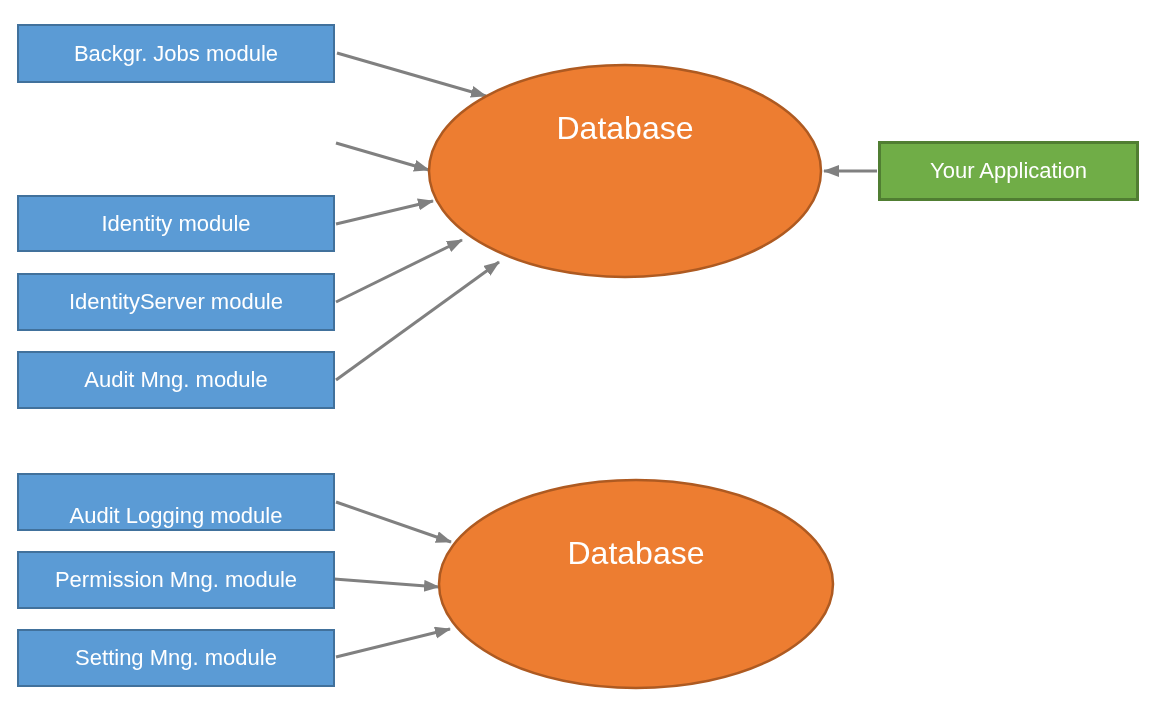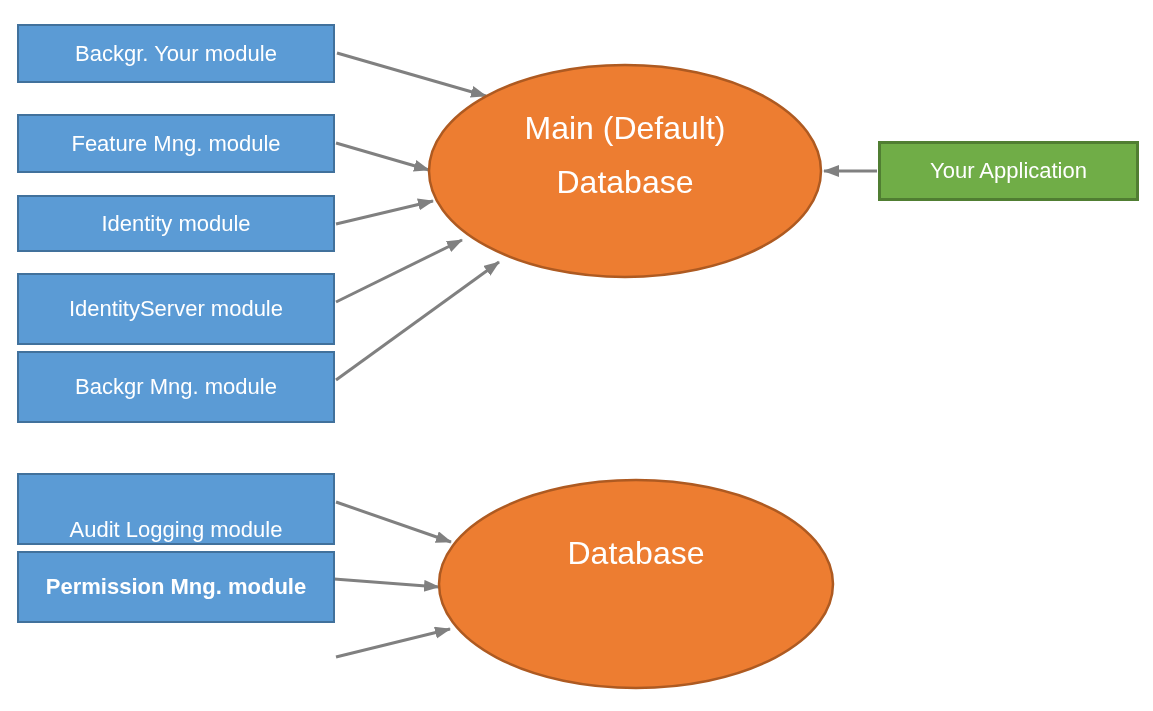--- a/index.html
+++ b/index.html
@@ -19,37 +19,37 @@
     position: absolute;
     left: 0;
     top: 0;
     width: 1153px;
     height: 711px;
   }
   .module-box {
     position: absolute;
     left: 17px;
     width: 318px;
-    height: 72px;
+    height: 58px;
     background: #5B9BD5;
     border: 2px solid #41719C;
     box-sizing: border-box;
     display: flex;
     align-items: center;
     justify-content: center;
     color: #ffffff;
     font-size: 22px;
   }
   .m1 { top: 24px; height: 59px; }
   .m2 { top: 114px; height: 59px; }
   .m3 { top: 195px; height: 57px; }
   .m4 { top: 273px; }
   .m5 { top: 351px; }
   .m6 { top: 473px; align-items: flex-end; }
-  .m7 { top: 551px; font-weight: bold; }
+  .m7 { top: 551px; }
   .m8 { top: 629px; }
   .ellipse-label {
     position: absolute;
     text-align: center;
     color: #ffffff;
     font-size: 32px;
     line-height: 54px;
     pointer-events: none;
   }
   .ellipse-label.db1 { left: 429px; top: 101px; width: 392px; }
@@ -90,44 +90,43 @@
     <line x1="336" y1="502" x2="451" y2="542" stroke="#808080" stroke-width="3" marker-end="url(#arrowhead)"></line>
     <line x1="334" y1="579" x2="439" y2="587" stroke="#808080" stroke-width="3" marker-end="url(#arrowhead)"></line>
     <line x1="336" y1="657" x2="450" y2="629" stroke="#808080" stroke-width="3" marker-end="url(#arrowhead)"></line>
     <line x1="877" y1="171" x2="824" y2="171" stroke="#808080" stroke-width="3" marker-end="url(#arrowhead)"></line>
 
     <ellipse cx="625" cy="171" rx="196" ry="106" fill="#ED7D31" stroke="#AE5A21" stroke-width="2.5"></ellipse>
     <ellipse cx="636" cy="584" rx="197" ry="104" fill="#ED7D31" stroke="#AE5A21" stroke-width="2.5"></ellipse>
   </svg>
 
   <div class="module-box m1">
-    <span>Backgr. Your module</span>
-  </div>
-  <div class="module-box m2">
-    <span>Feature Mng. module</span>
+    <span>Backgr. Jobs module</span>
   </div>
   <div class="module-box m3">
     <span>Identity module</span>
   </div>
   <div class="module-box m4">
     <span>IdentityServer module</span>
   </div>
   <div class="module-box m5">
-    <span>Backgr Mng. module</span>
+    <span>Audit Mng. module</span>
   </div>
 
   <div class="module-box m6">
     <span>Audit Logging module</span>
   </div>
   <div class="module-box m7">
     <span>Permission Mng. module</span>
   </div>
+  <div class="module-box m8">
+    <span>Setting Mng. module</span>
+  </div>
 
   <div class="ellipse-label db1">
-    <div>Main (Default)</div>
     <div>Database</div>
   </div>
   <div class="ellipse-label db2">
     <div>Database</div>
   </div>
 
   <div class="app-box">
     <span>Your Application</span>
   </div>
 

